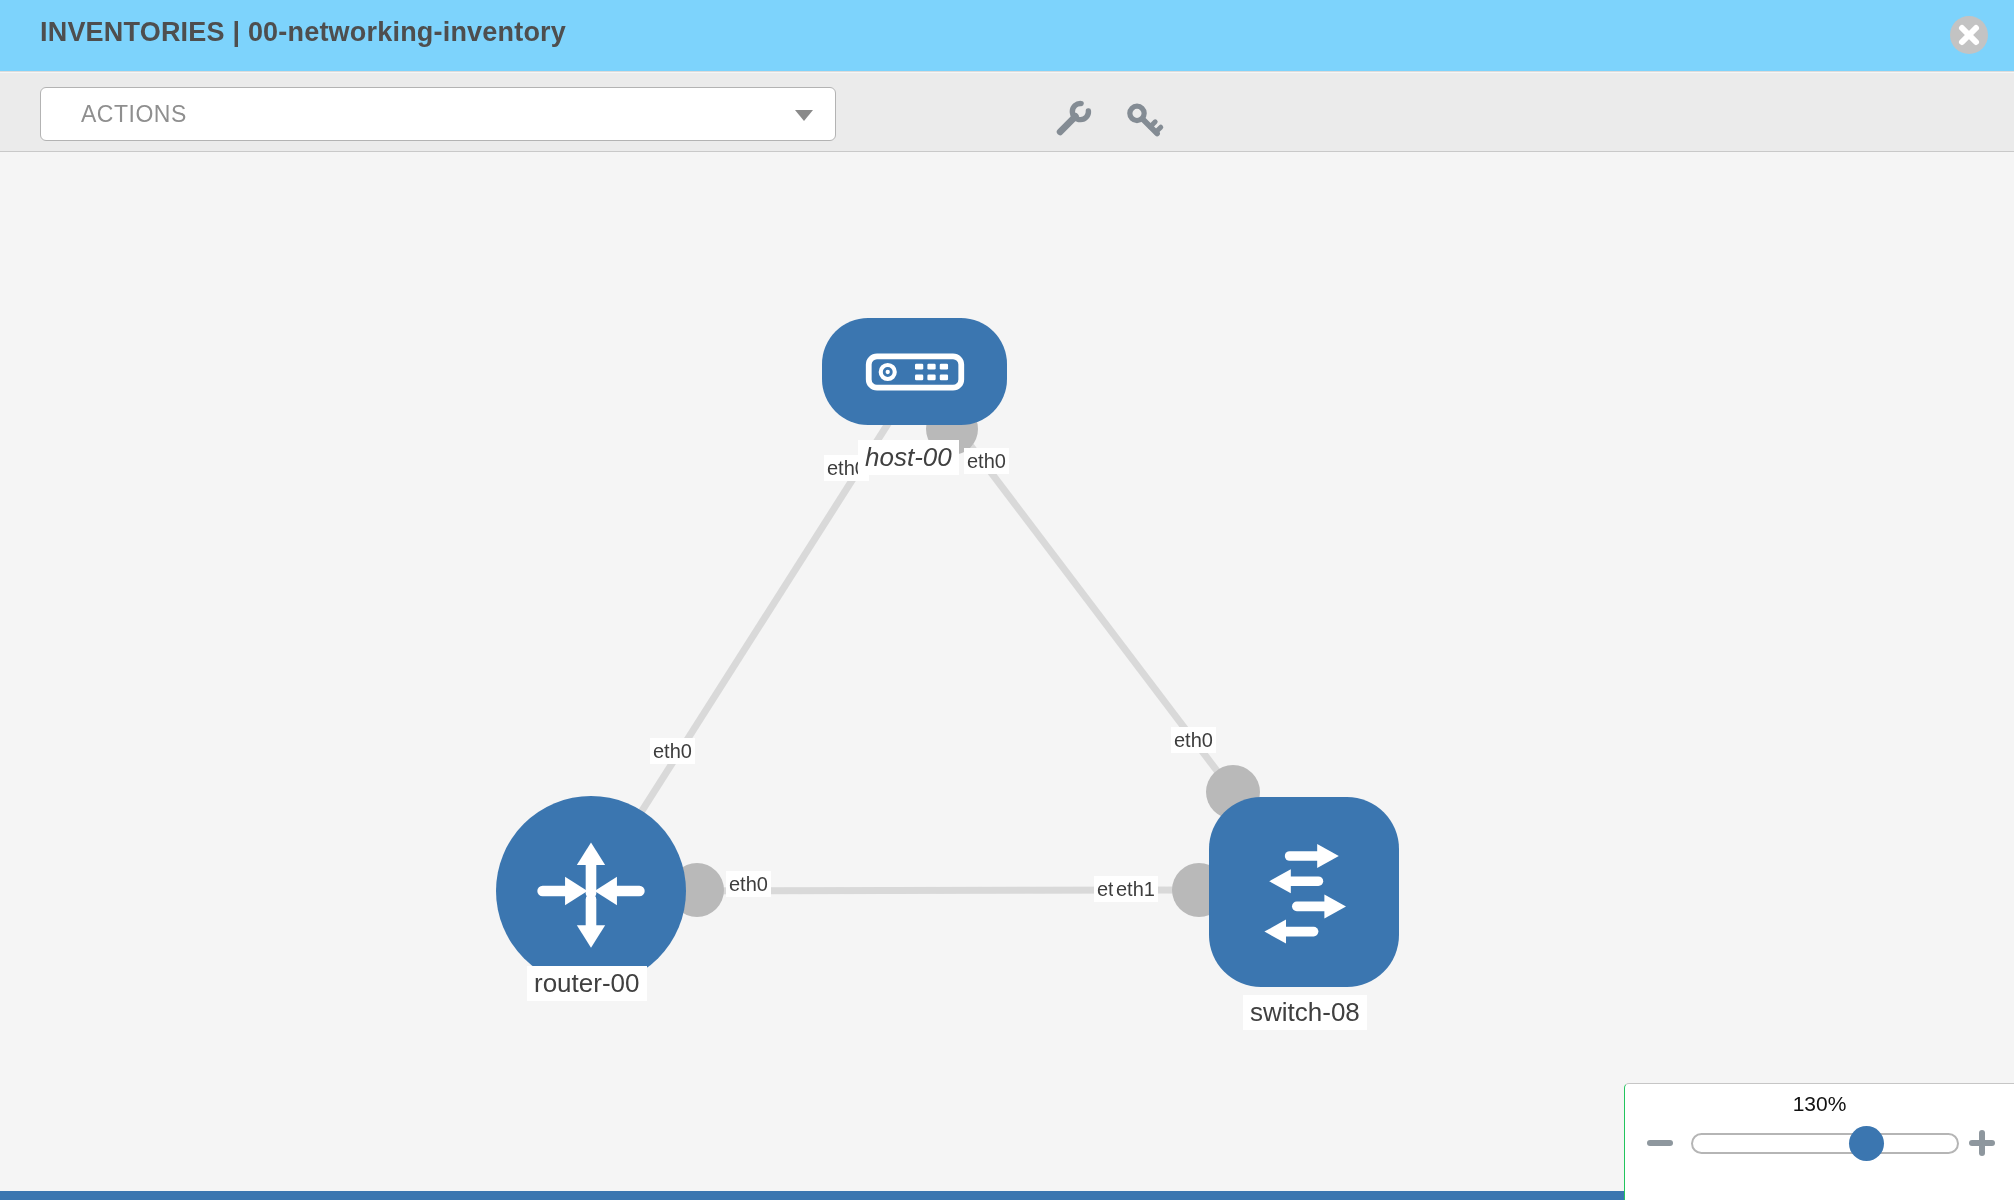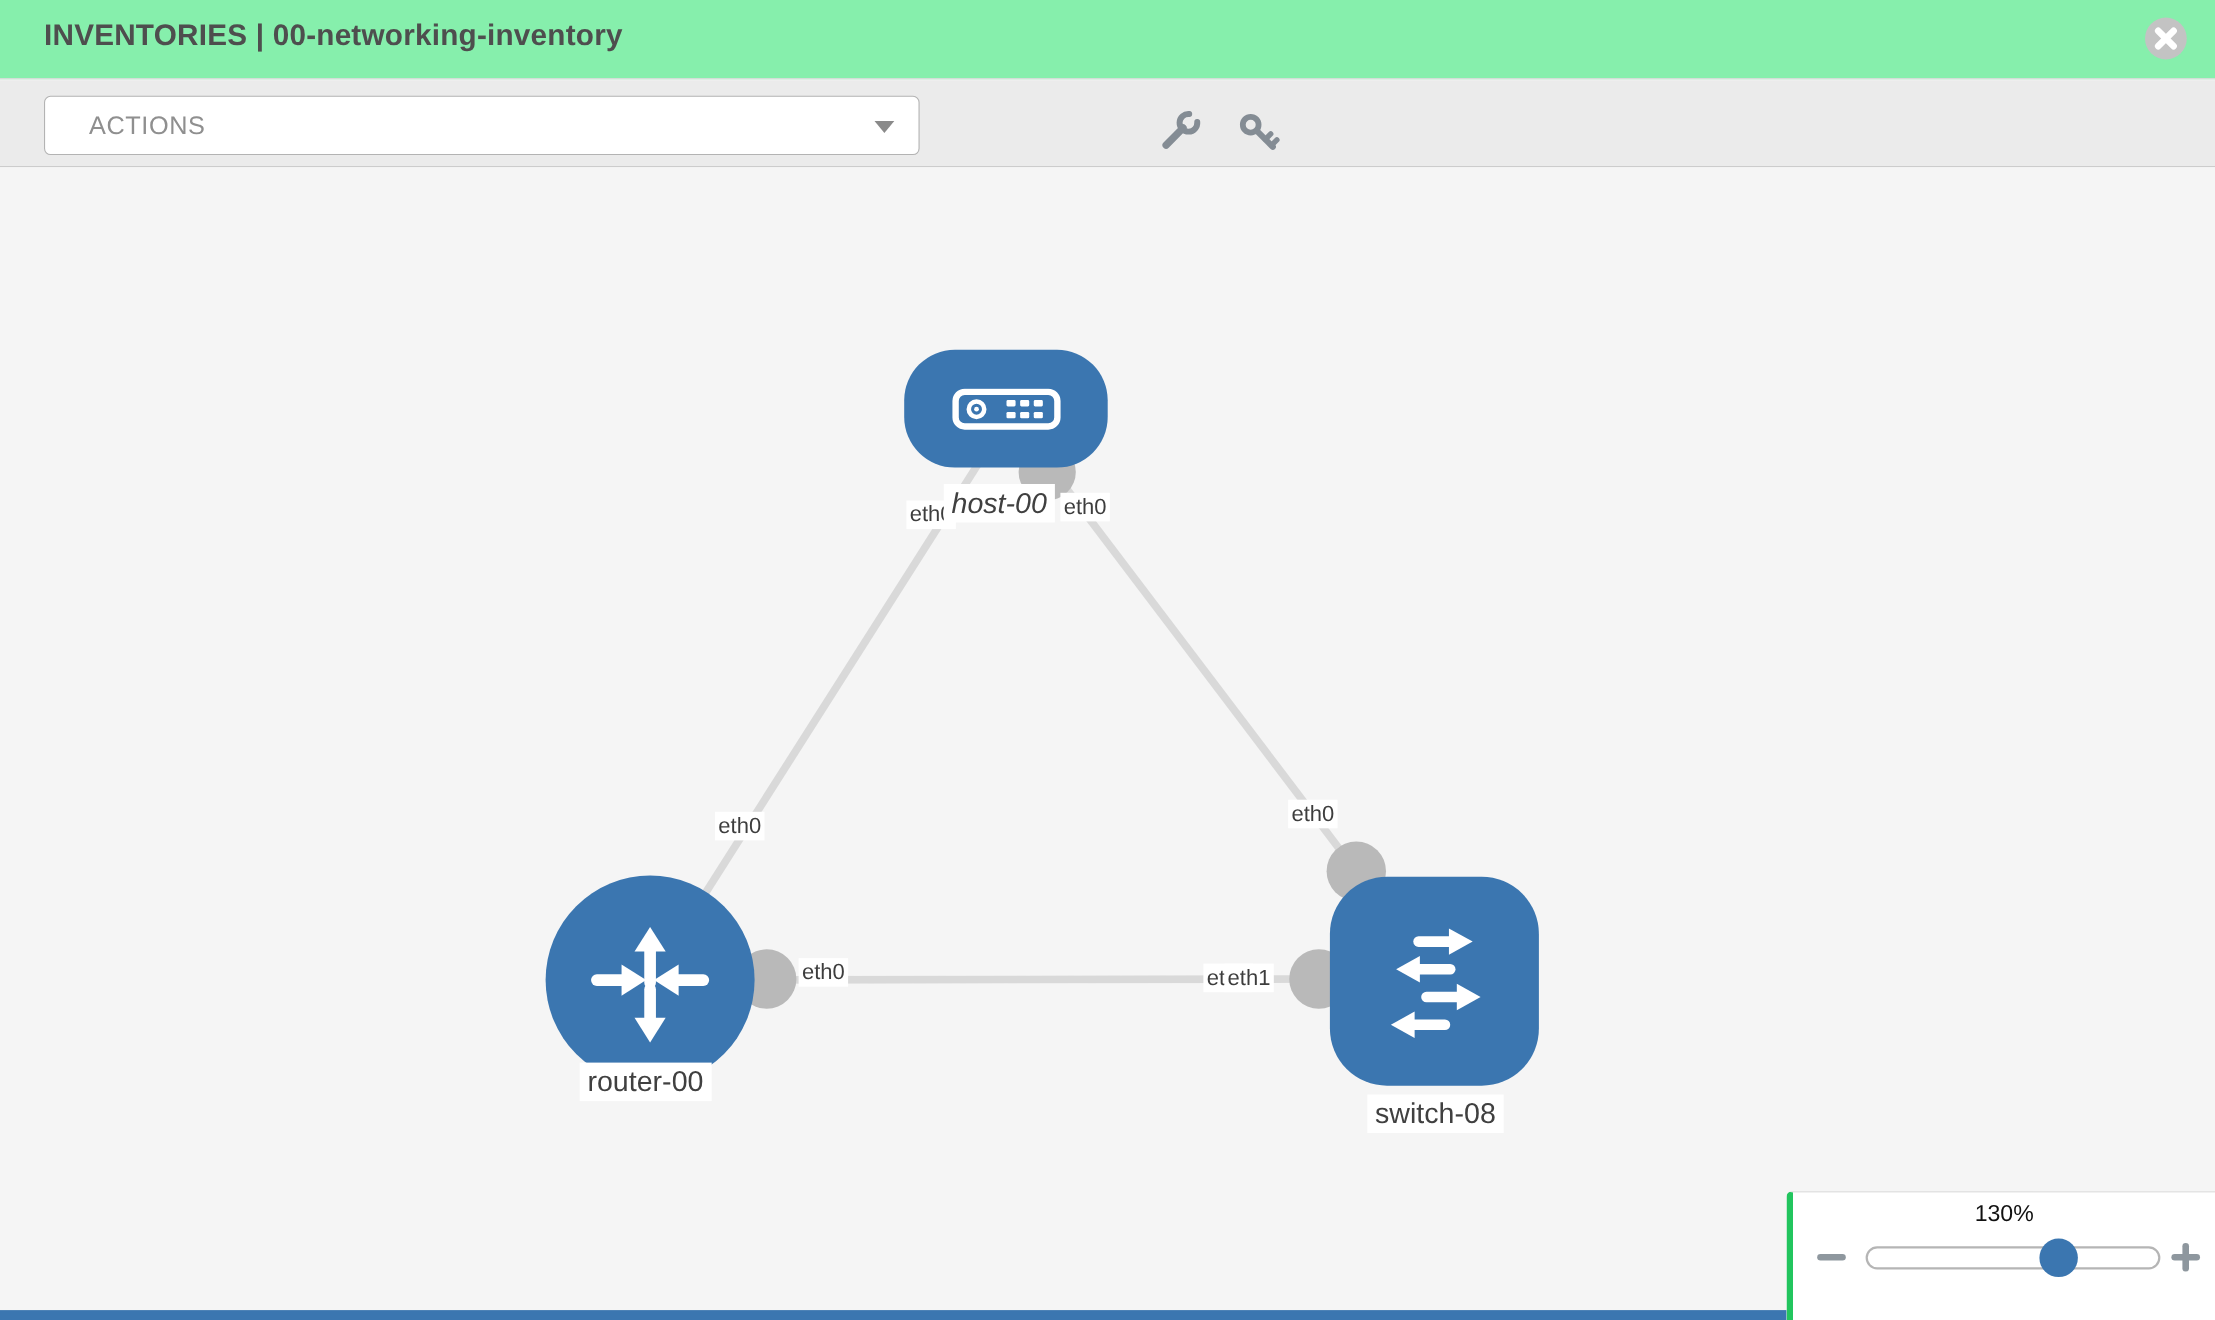--- a/index.html
+++ b/index.html
@@ -3,21 +3,21 @@
 <meta charset="utf-8">
 <style>
   * { box-sizing: border-box; margin: 0; padding: 0; }
   html,body { width: 2014px; height: 1200px; overflow: hidden; }
   body { font-family: "Liberation Sans", "DejaVu Sans", sans-serif; background: #ffffff; }
   #app { position: relative; width: 2014px; height: 1200px; background: #f5f5f5; }
 
   
   .header {
     position: absolute; top: 0; left: 0; width: 2014px; height: 72px;
-    background: #86efac; border-bottom: 1px solid #dcdcdc;
+    background: #7dd3fc; border-bottom: 1px solid #dcdcdc;
   }
   .header-title {
     position: absolute; left: 40px; top: 17px;
     font-size: 27px; font-weight: bold; color: #4e4e4e; letter-spacing: 0.2px;
   }
   .close-btn {
     position: absolute; right: 26px; top: 16px; width: 38px; height: 38px;
     border-radius: 50%; background: #c3c3c3; cursor: pointer;
     display: flex; align-items: center; justify-content: center;
   }
@@ -85,21 +85,21 @@
   .eth-b-host   { left: 964px;  top: 296px; }
   .eth-a-router { left: 650px;  top: 586px; }
   .eth-b-switch { left: 1171px; top: 575px; }
   .eth-c-router { left: 726px;  top: 719px; }
   .eth-c-switch-under { left: 1094px; top: 724px; }
   .eth-c-switch-over  { left: 1113px; top: 724px; }
 
   
   .zoom-panel {
     position: absolute; left: 1624px; top: 1083px; width: 390px; height: 117px;
-    background: #ffffff; border-left: 6px solid #22c55e; border-top: 1px solid #c6c6c6;
+    background: #ffffff; border-left: 1px solid #22c55e; border-top: 1px solid #c6c6c6;
     border-top-left-radius: 5px; z-index: 5;
   }
   .zoom-level { position: absolute; left: 0; top: 8px; width: 100%; text-align: center;
                 font-size: 21px; color: #111111; }
   .zoom-minus, .zoom-plus { position: absolute; top: 42px; cursor: pointer; width: 30px; height: 34px;
                 display: flex; align-items: center; justify-content: center; }
   .zoom-minus { left: 20px; }
   .zoom-plus  { left: 342px; }
   .bar { background: #8e979e; border-radius: 3px; }
   .bar-h { width: 26px; height: 6px; }

